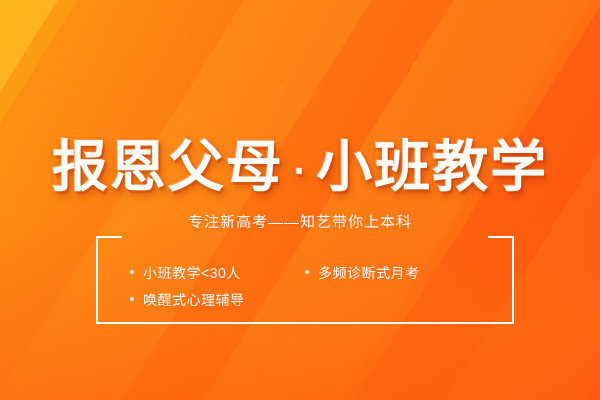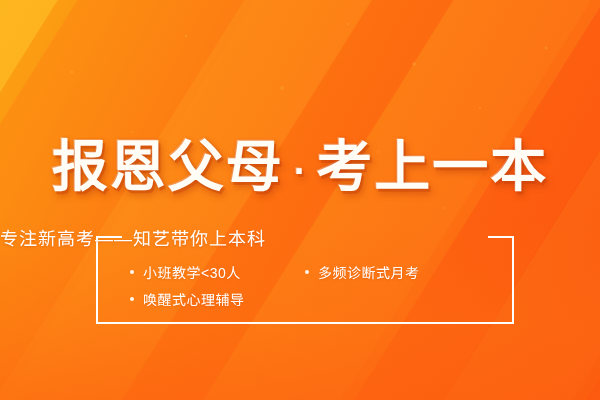--- a/index.html
+++ b/index.html
@@ -130,25 +130,25 @@
     position: absolute;
     top: -2px;
     height: 2px;
     background: #ffffff;
   }
   .feature-box::before { left: -2px;  width: 26px; }
   .feature-box::after  { right: -2px; width: 26px; }
 
   .subtitle {
     position: absolute;
-    top: 230px;
+    top: 214px;
     left: 0;
     width: 100%;
-    text-align: left;
-    font-size: 18px;
+    text-align: center;
+    font-size: 15px;
     line-height: 1;
     letter-spacing: 1px;
     color: #ffffff;
     white-space: nowrap;
     text-shadow: 0 1px 2px rgba(180, 60, 10, 0.30);
   }
 
   .features {
     position: absolute;
     left: 96px;
@@ -195,21 +195,21 @@
     <div class="band b7"></div>
     <div class="band b8"></div>
   </div>
 
   <div class="band-fade"></div>
   <div class="speckle"></div>
 
   <div class="content">
 
     <div class="headline">
-      <span>报恩父母</span><span class="dot">·</span><span>考上一本</span>
+      <span>报恩父母</span><span class="dot">·</span><span>小班教学</span>
     </div>
 
     <div class="feature-box"></div>
 
     <div class="subtitle">专注新高考——知艺带你上本科</div>
 
     <div class="features">
       <div class="feature">
         <span class="bullet"></span>
         <span>小班教学&lt;30人</span>

